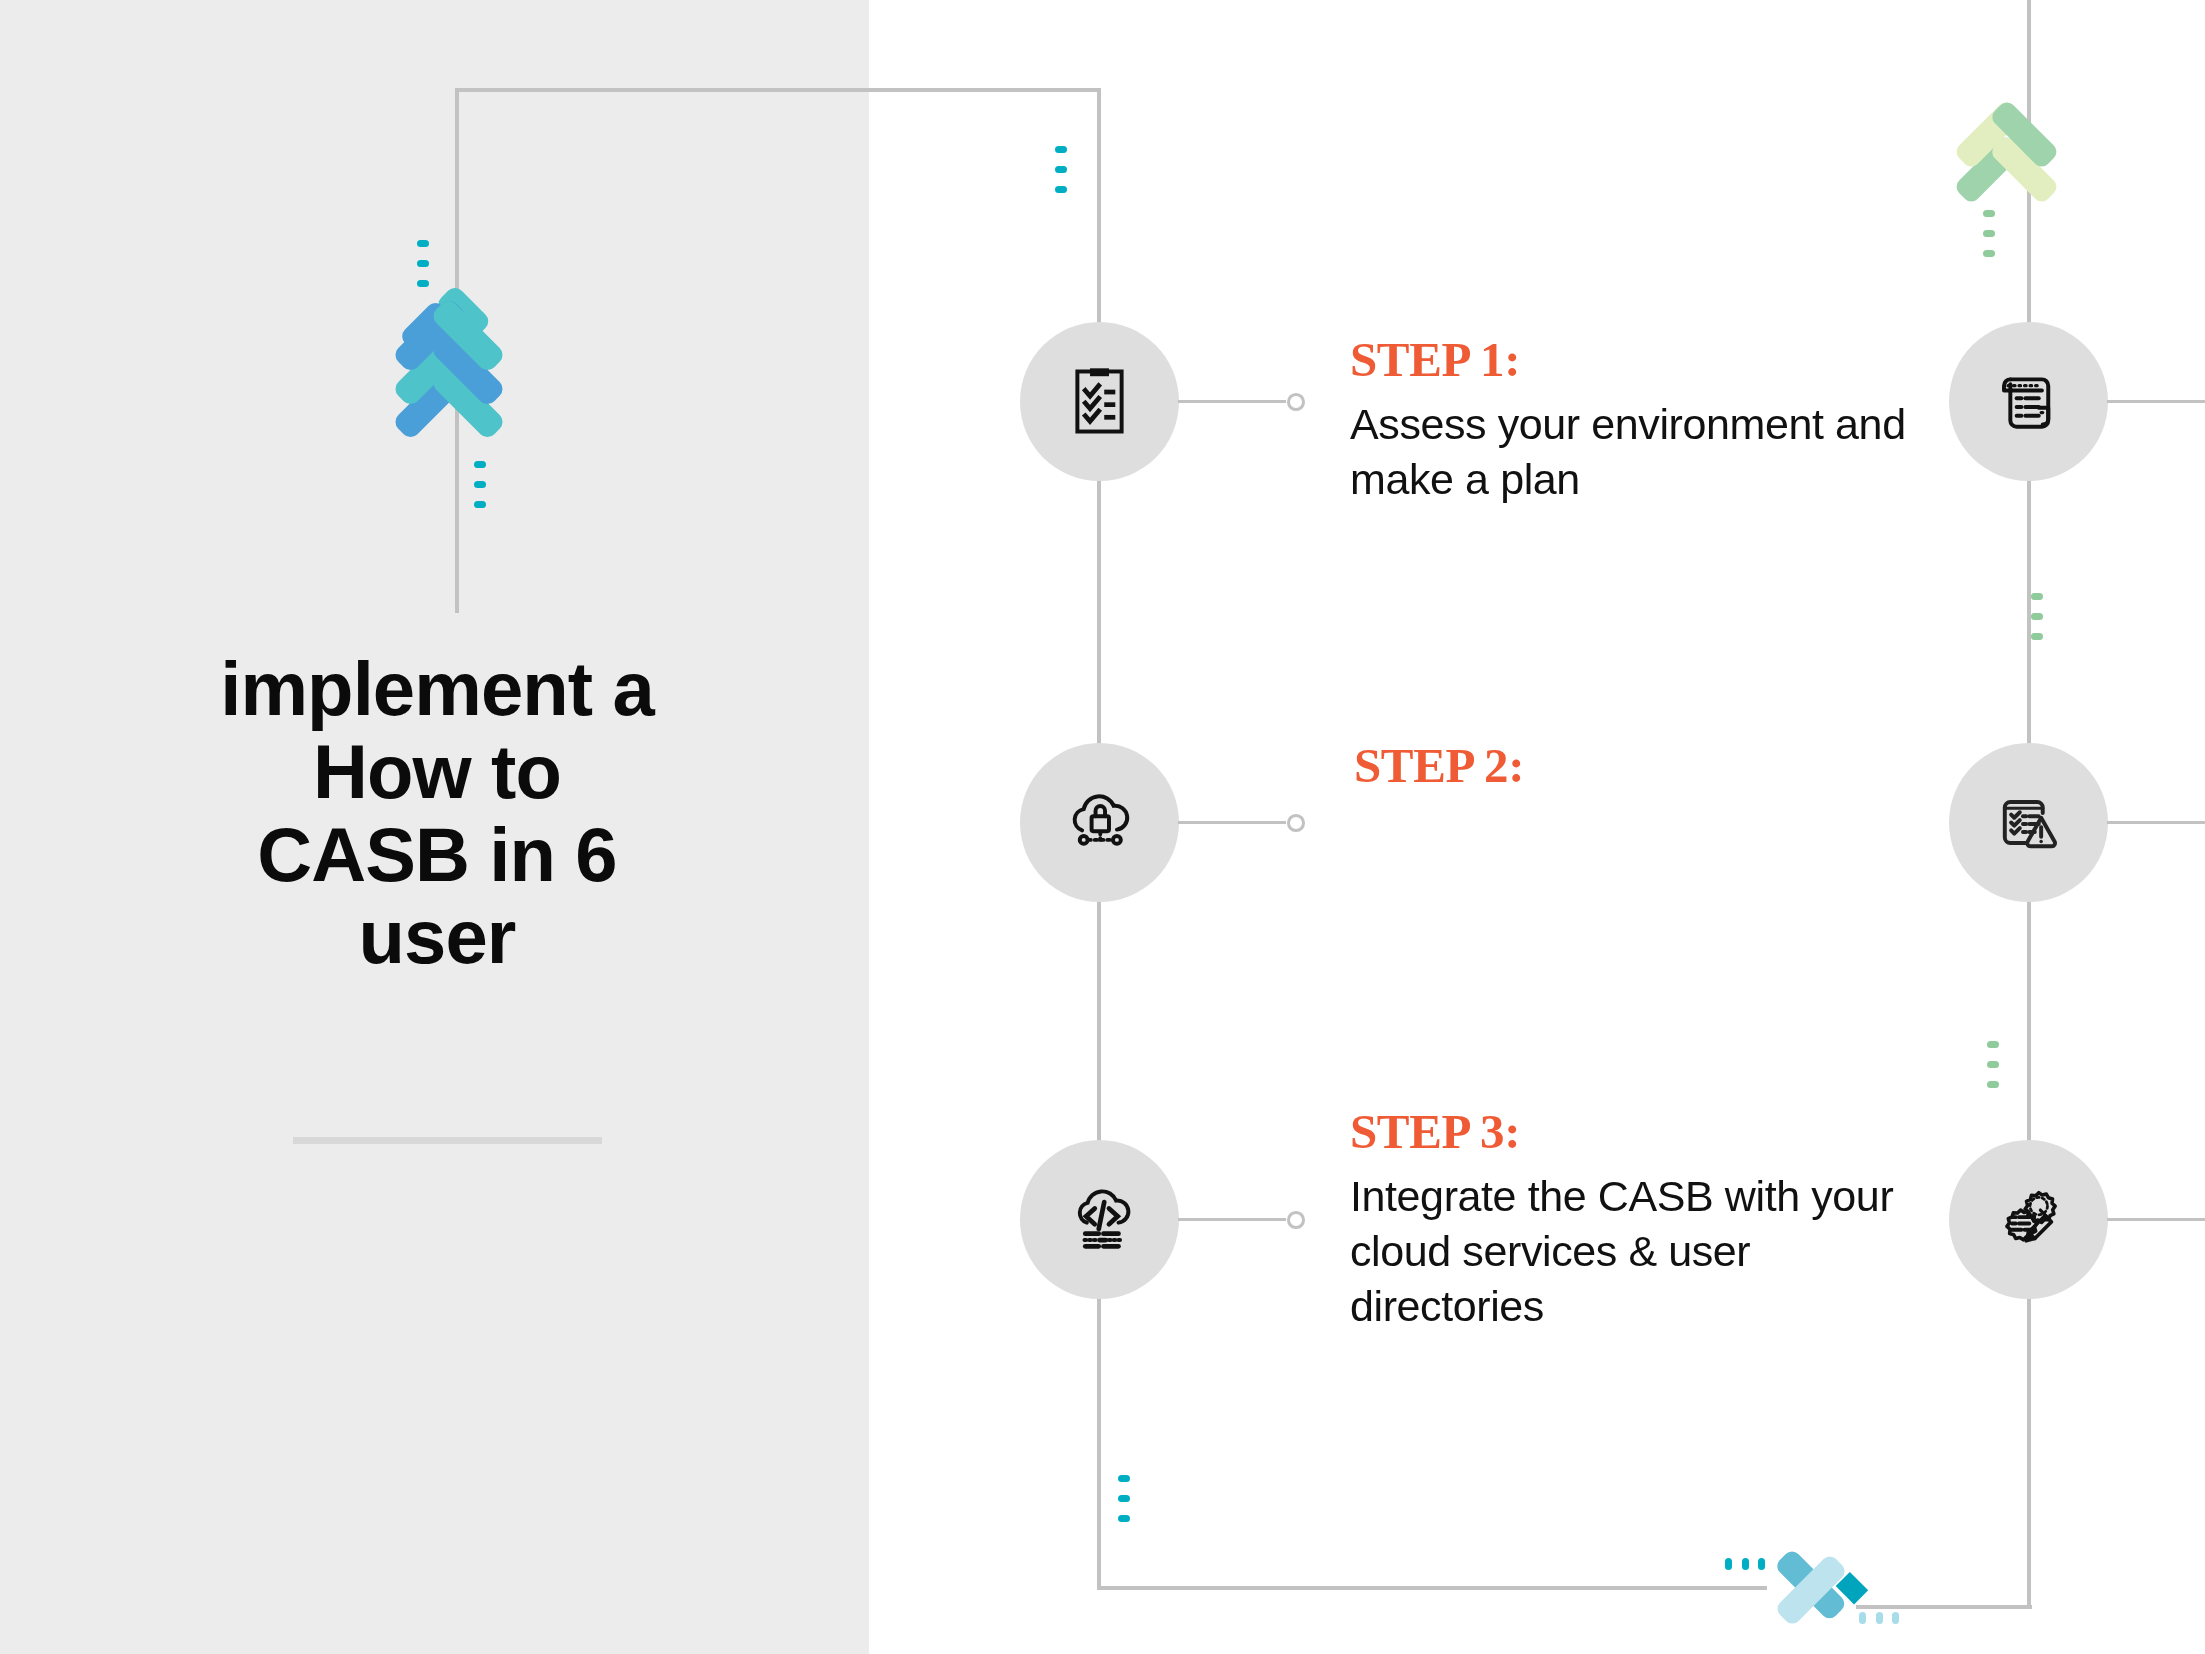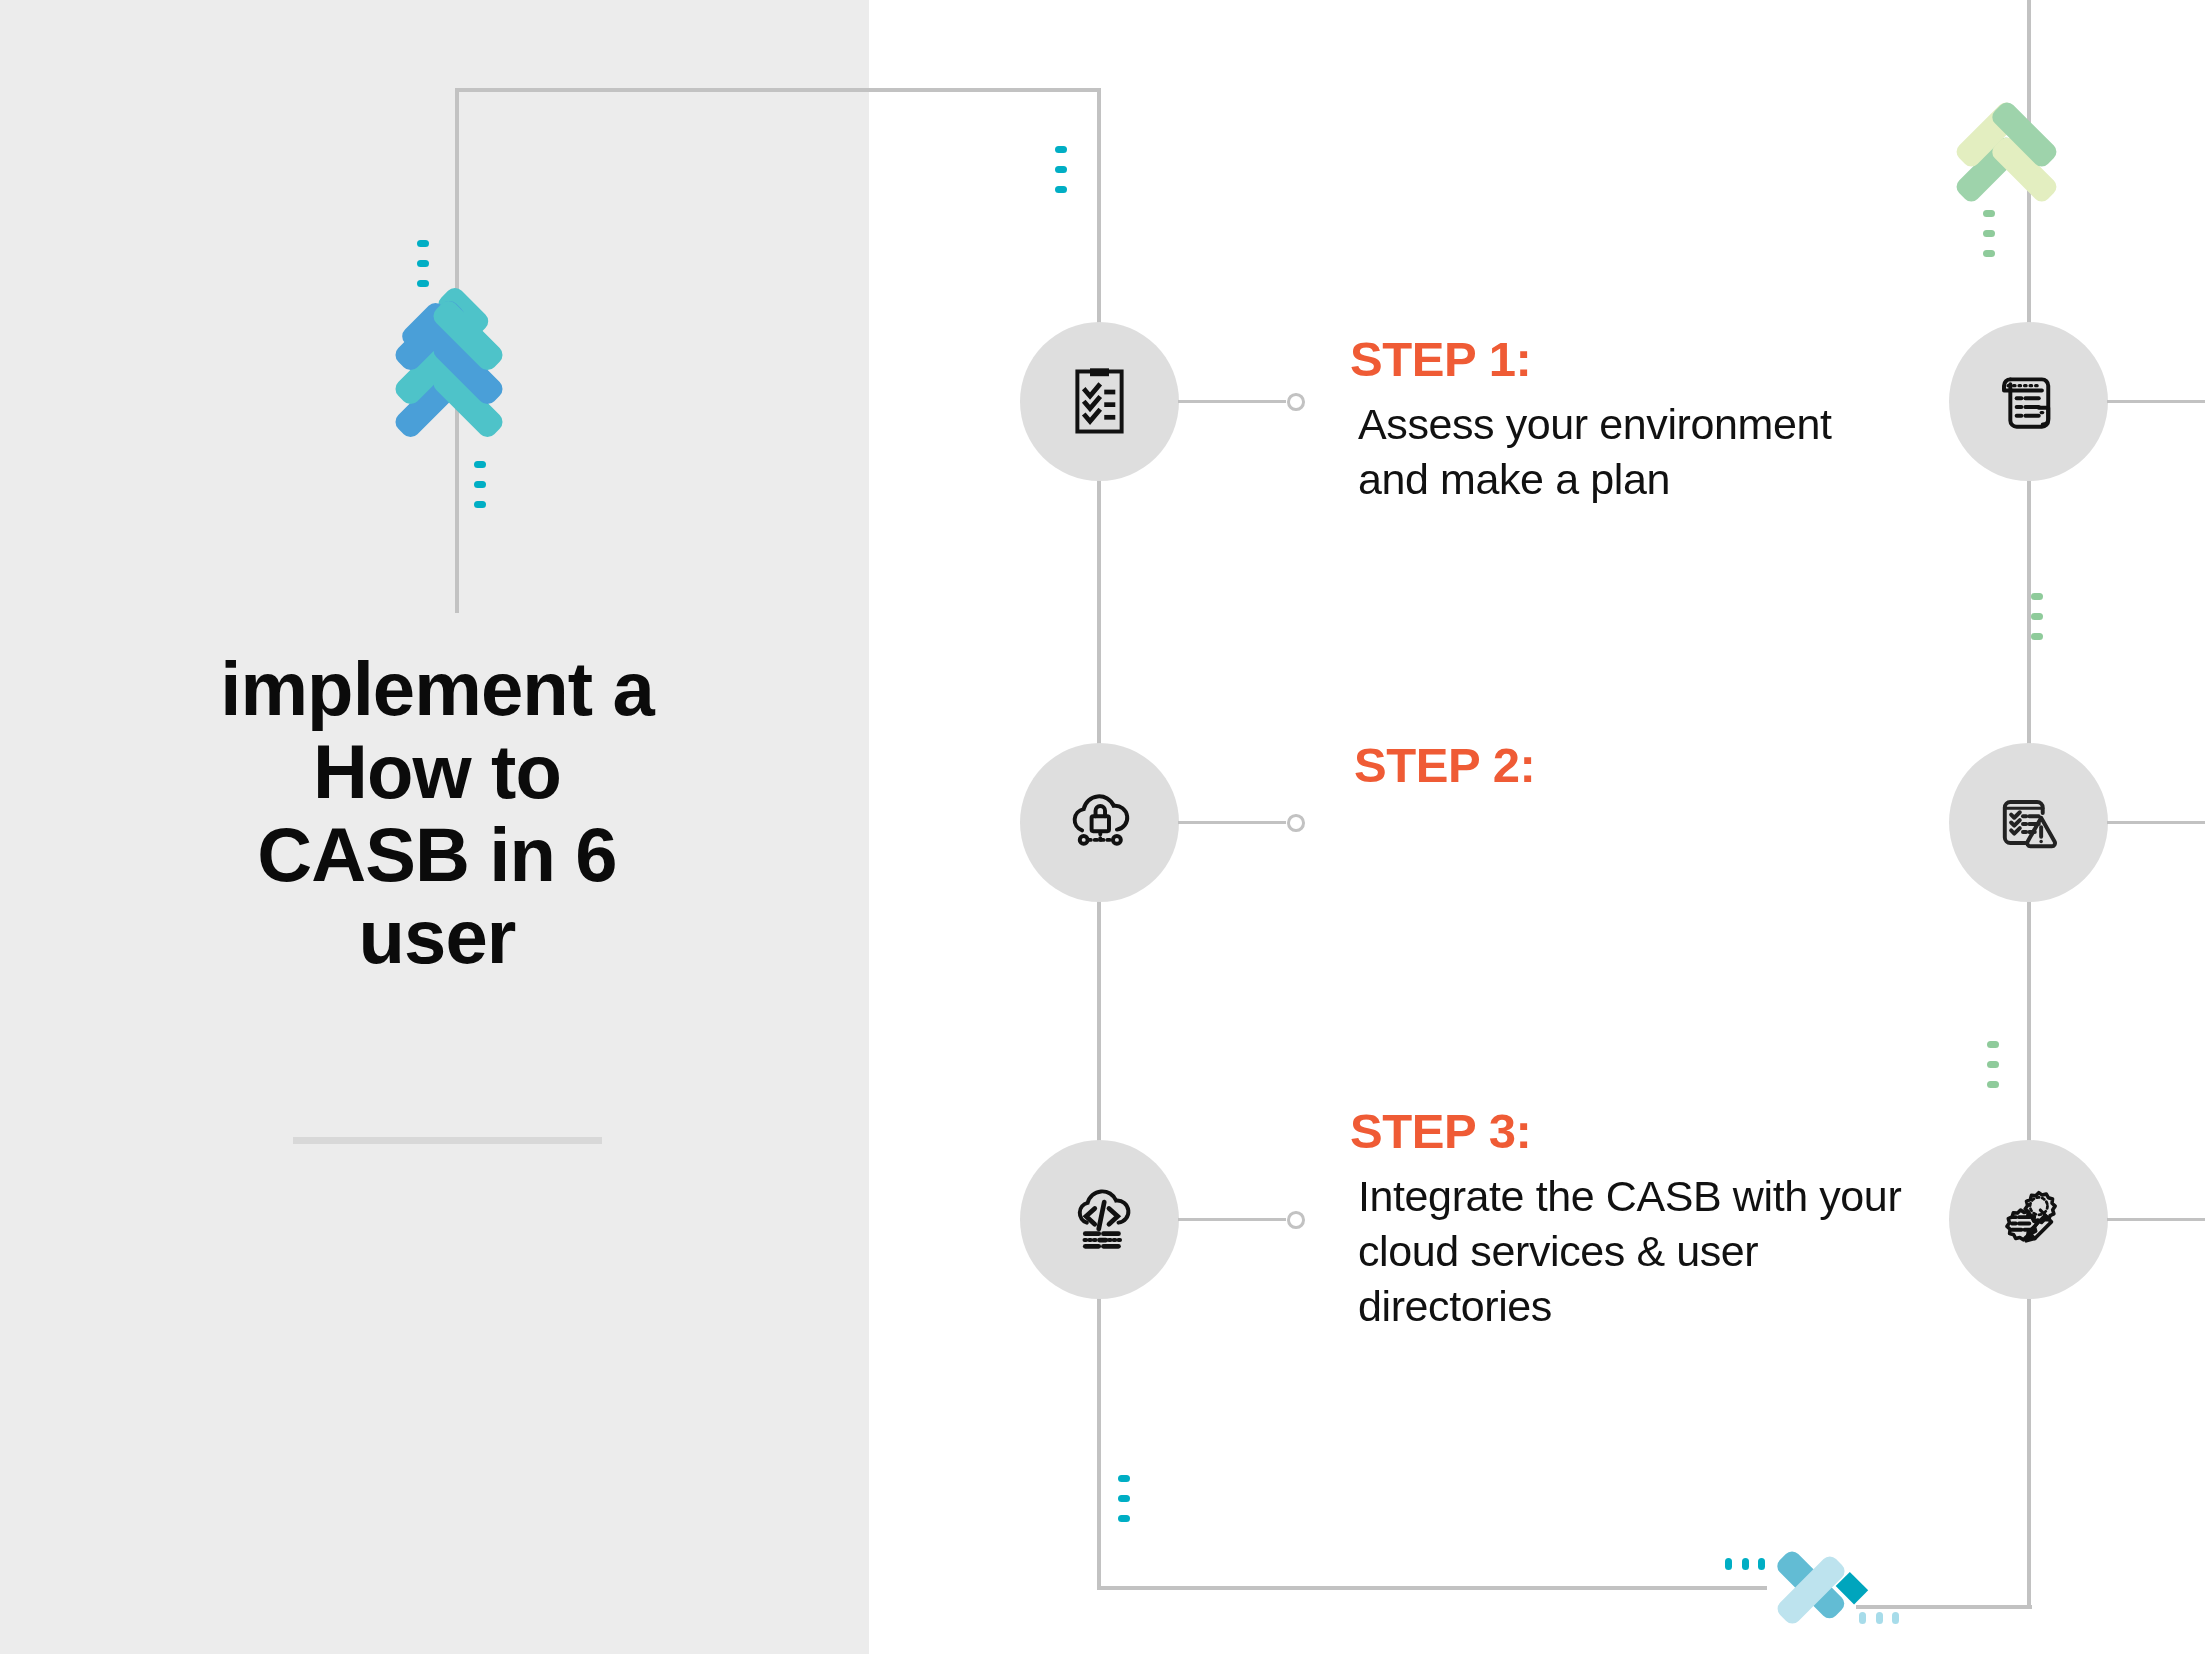--- a/index.html
+++ b/index.html
@@ -37,25 +37,25 @@
   
   .stub{position:absolute;height:3.1px;background:#c2c2c2;}
   .ring{
     position:absolute;width:17.6px;height:17.6px;border-radius:50%;
     border:3.1px solid #c2c2c2;background:#ffffff;box-sizing:border-box;
   }
   
   .step-text{position:absolute;width:565px;}
   .step-label{
     font-size:49px;font-weight:bold;color:#ef5b35;letter-spacing:-0.4px;
-    line-height:1.0;margin:0 0 13.2px 0;
+    line-height:1.0;margin:0 0 13.2px 0;font-family:Liberation Serif, serif;
   }
   .step-desc{
     font-size:43px;font-weight:normal;color:#111111;line-height:1.28;
-    letter-spacing:-0.4px;margin:8px;
+    letter-spacing:-0.4px;margin:0;
   }
   
   .chev-wrap{position:absolute;}
   
   .dots-v{position:absolute;display:flex;flex-direction:column;gap:13.2px;}
   .dots-v i{display:block;width:12.3px;height:7px;border-radius:4px;}
   .dots-h{position:absolute;display:flex;flex-direction:row;gap:9.7px;}
   .dots-h i{display:block;width:7px;height:11.5px;border-radius:4px;}
 </style>
 </head>

